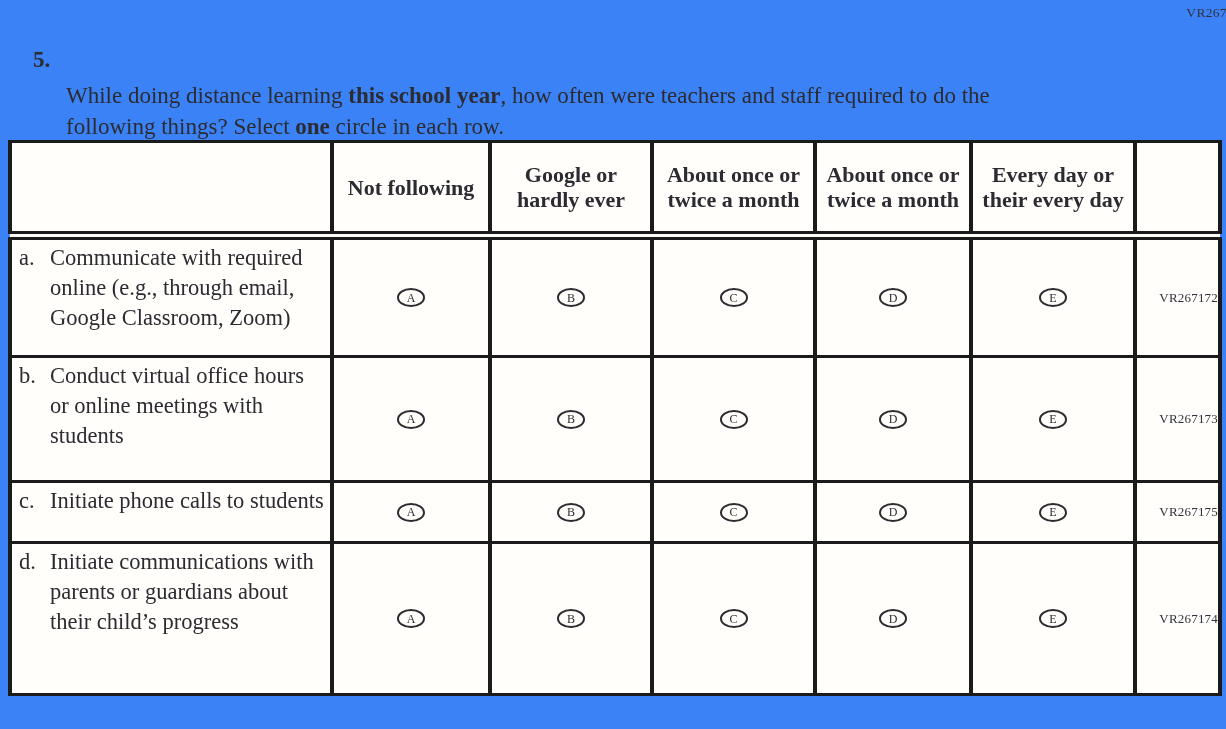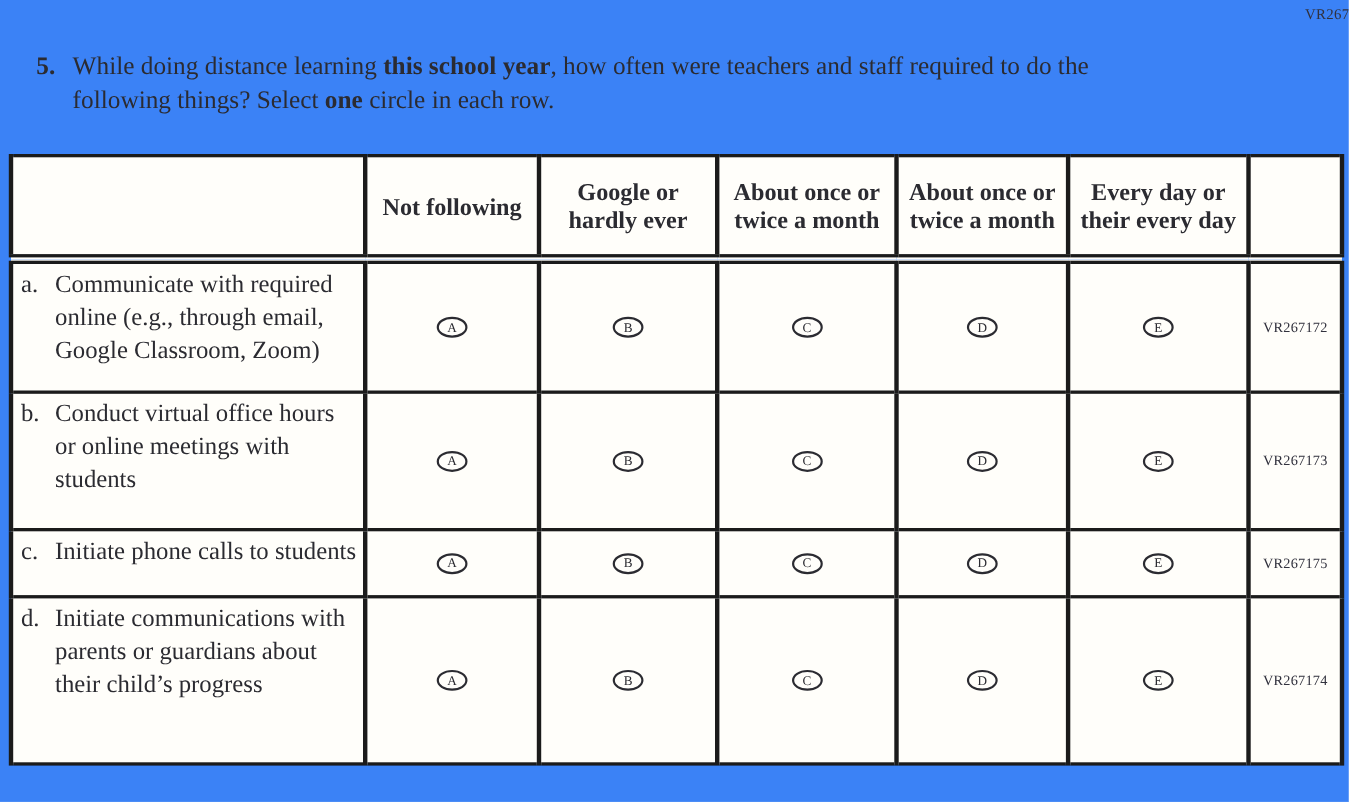--- a/index.html
+++ b/index.html
@@ -35,21 +35,21 @@
     width: 1010px;
     display: flex;
     font-size: 23px;
     line-height: 31px;
   }
   .q-number {
     font-weight: bold;
     width: 33px;
     flex: 0 0 33px;
   }
-  .q-text { max-width: 965px; }
+  .q-text { max-width: 965px; margin-top: 36px; }
   .q-text b { font-weight: bold; }
 
   
   table.grid {
     position: absolute;
     top: 140px;
     left: 8px;
     width: 1210px;
     border-collapse: collapse;
     table-layout: fixed;
@@ -96,21 +96,21 @@
     border-radius: 50%;
     cursor: pointer;
   }
   .bubble-letter {
     font-size: 12px;
     line-height: 12px;
     transform: translateY(-0.5px);
   }
   td.code-cell {
     font-size: 13px;
-    text-align: center;
+    text-align: right;
     vertical-align: middle;
     color: #31313d;
     letter-spacing: 0.2px;
   }
 </style>
 </head>
 <body>
 
 <div class="page">
 

